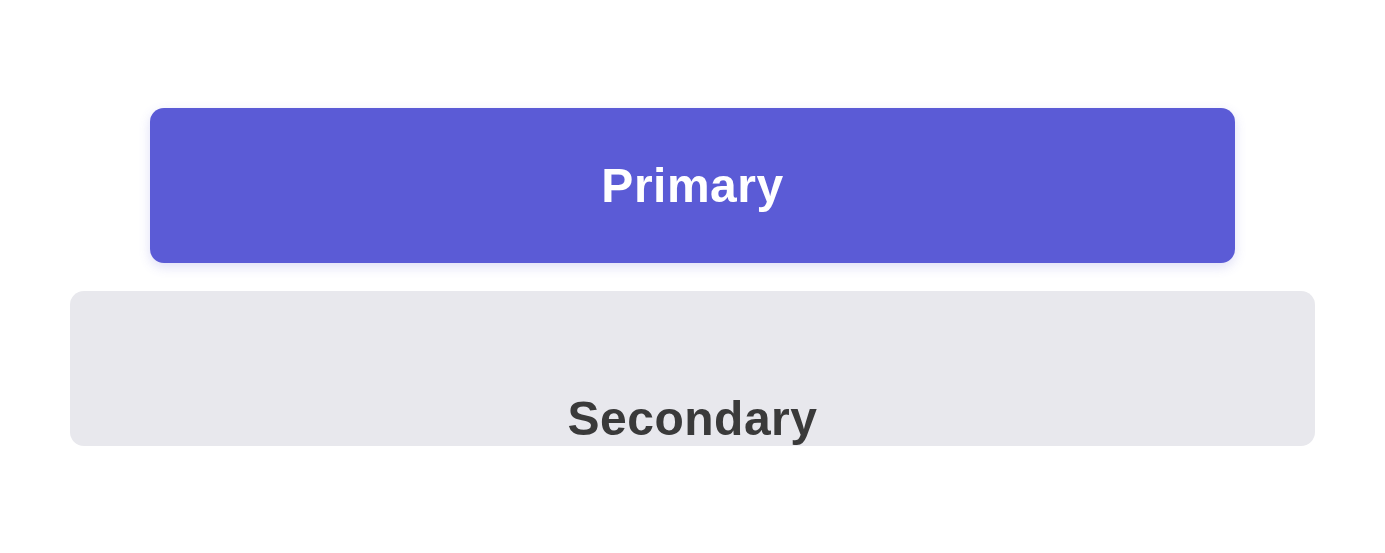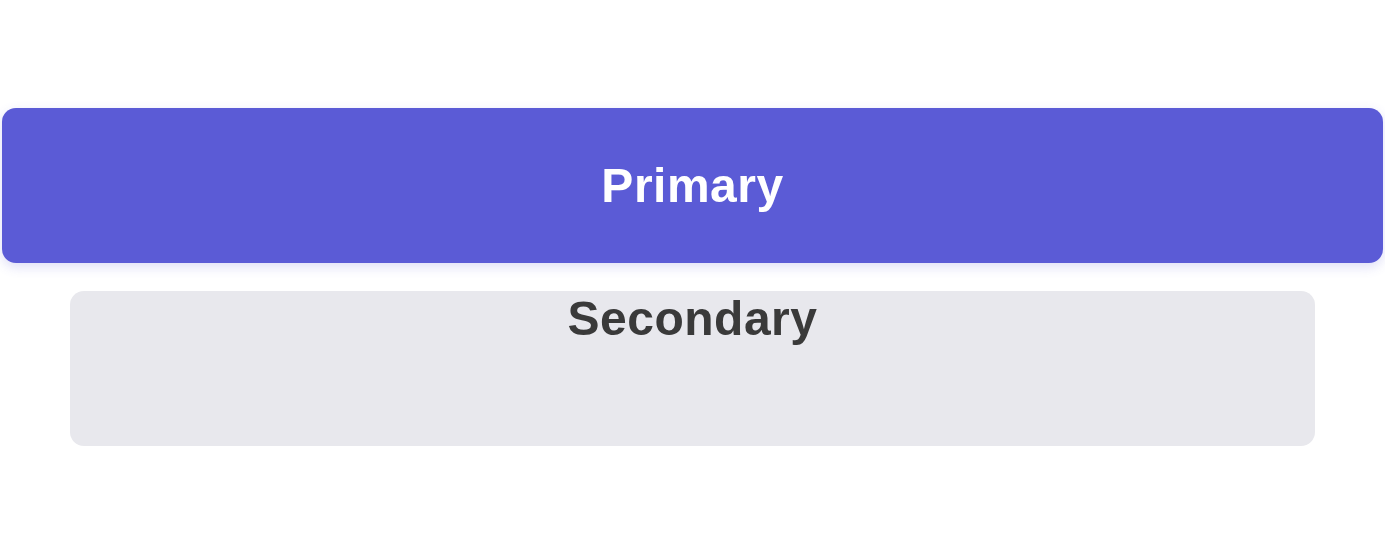--- a/index.html
+++ b/index.html
@@ -14,21 +14,21 @@
       background-color: #ffffff;
       display: flex;
       flex-direction: column;
       align-items: center;
       justify-content: center;
       gap: 28px;
       font-family: -apple-system, BlinkMacSystemFont, 'Segoe UI', Roboto, sans-serif;
     }
 
     .button-primary {
-      width: 1381px;
+      width: 1085px;
       height: 155px;
       background-color: #5b5bd6;
       border-radius: 14px;
       border: none;
       cursor: pointer;
       display: flex;
       align-items: center;
       justify-content: center;
       box-shadow: 0 4px 12px rgba(91, 91, 214, 0.2);
     }
@@ -41,21 +41,21 @@
     }
 
     .button-secondary {
       width: 1245px;
       height: 155px;
       background-color: #e8e8ed;
       border-radius: 14px;
       border: none;
       cursor: pointer;
       display: flex;
-      align-items: flex-start;
+      align-items: flex-end;
       justify-content: center;
     }
 
     .button-secondary-label {
       color: #3a3a3a;
       font-size: 48px;
       font-weight: 700;
       letter-spacing: 0.5px;
     }
   </style>

